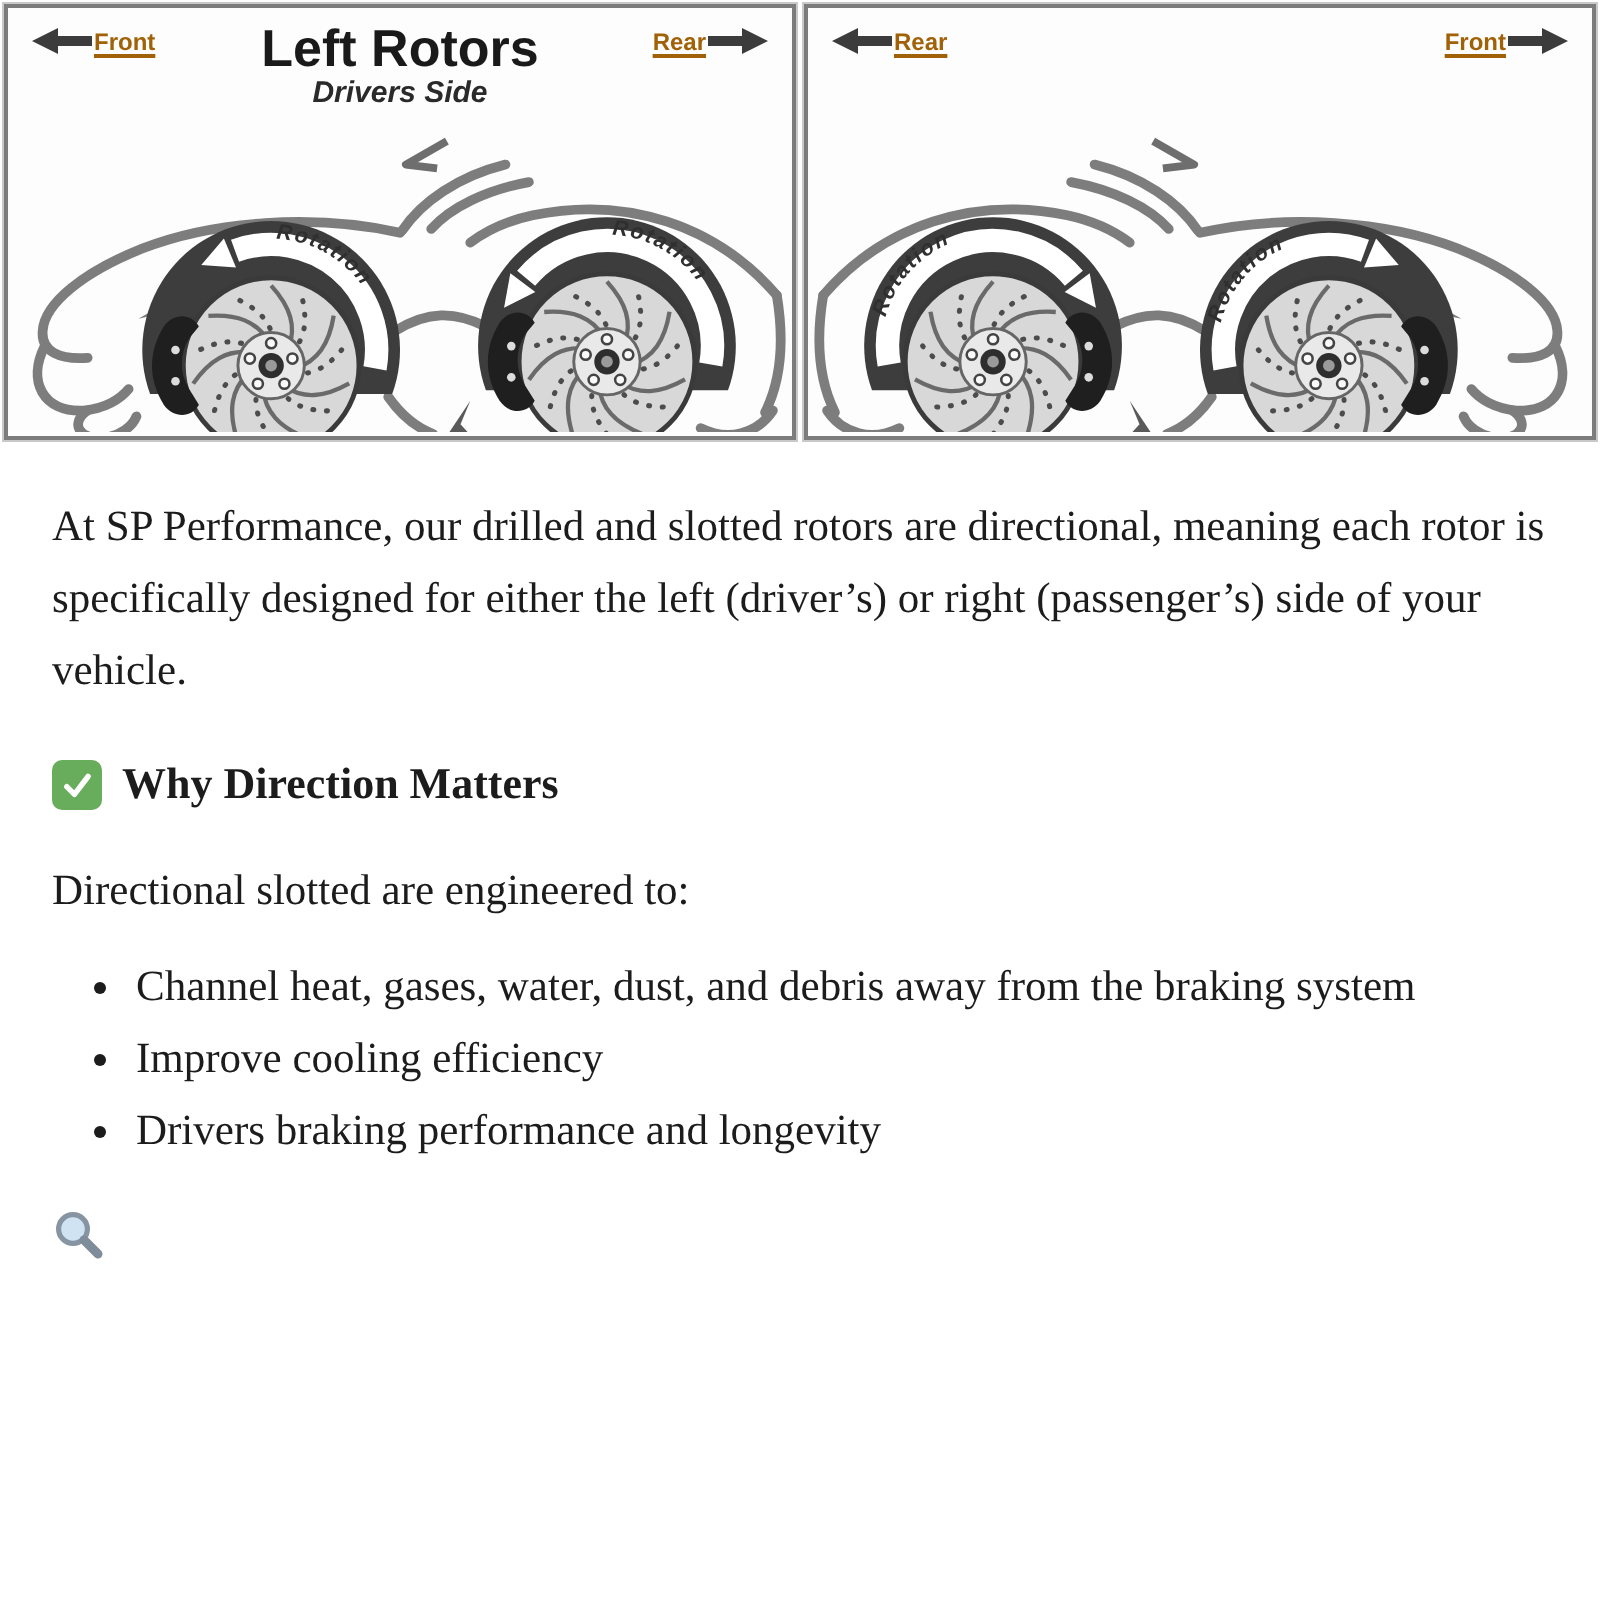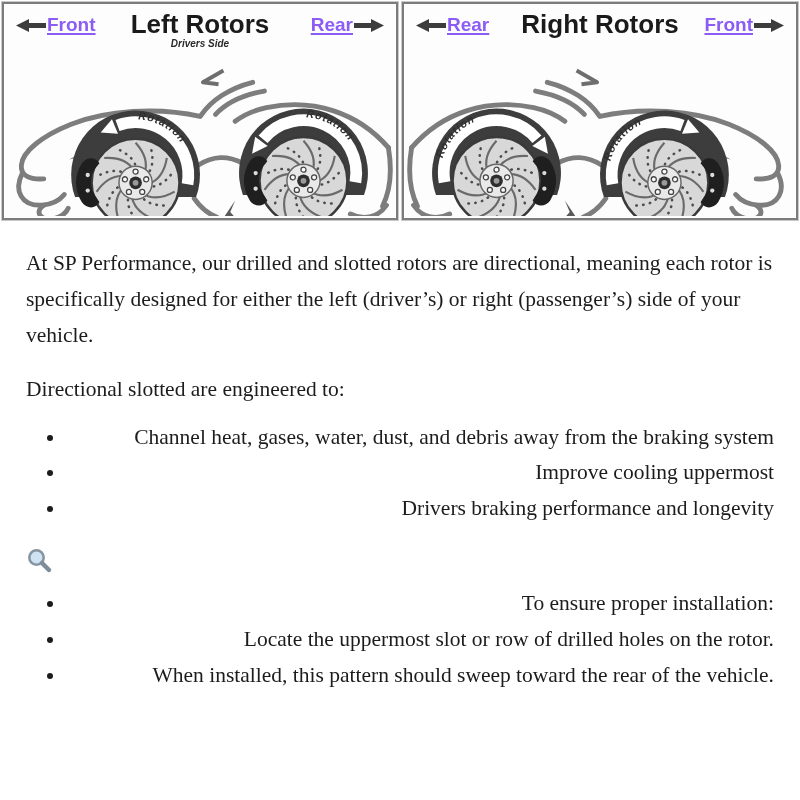--- a/index.html
+++ b/index.html
@@ -3,38 +3,38 @@
 <meta charset="utf-8">
 <style>
   * { margin:0; padding:0; box-sizing:border-box; }
   html,body { width:800px; background:#ffffff; font-family:"Liberation Serif", serif; color:#1c1c1c; }
   .page { width:800px; height:800px; overflow:hidden; background:#fff; }
 
   
   .diagram { display:flex; gap:4px; padding:2px 2px 0 2px; }
   .panel { flex:1; border:2px solid #7c7c7c; box-shadow:0 0 0 1px #c9c9c9; background:#fdfdfd; height:218px; position:relative; overflow:hidden; }
   .panel-header { position:relative; height:52px; padding-top:7px; }
-  .dir { position:absolute; top:10px; display:flex; align-items:center; gap:1px; font-family:"Liberation Sans",sans-serif; font-weight:bold; font-size:19px; color:#8b5cf6; }
+  .dir { position:absolute; top:10px; display:flex; align-items:flex-start; gap:1px; font-family:"Liberation Sans",sans-serif; font-weight:bold; font-size:12px; color:#a16207; }
   .dir-left { left:12px; }
   .dir-right { right:12px; }
   .dir .lbl { text-decoration:underline; text-decoration-thickness:2px; text-underline-offset:2px; }
   .title-block { text-align:center; }
   .panel-title { font-family:"Liberation Sans",sans-serif; font-weight:bold; font-size:26px; color:#1a1a1a; line-height:1.05; }
-  .panel-sub { font-family:"Liberation Sans",sans-serif; font-weight:bold; font-style:italic; font-size:10px; color:#2a2a2a; }
+  .panel-sub { font-family:"Liberation Sans",sans-serif; font-weight:bold; font-style:italic; font-size:15px; color:#2a2a2a; }
   .car-area { position:absolute; left:0; right:0; bottom:2px; height:164px; }
   .car-area svg { width:100%; height:100%; display:block; }
 
   
   .article { padding:10px 26px 0 26px; font-size:21.5px; line-height:1.67; }
   .intro { margin-top:16px; }
   .sec-head { display:flex; align-items:center; gap:10px; margin-top:20px; font-size:22px; }
   .sec-head.bold { font-weight:bold; }
   .check-badge { width:25px; height:25px; border-radius:5px; background:#67ad5b; display:inline-flex; align-items:center; justify-content:center; flex:0 0 auto; }
   .lead { margin-top:18px; }
-  ul { margin-top:12px; padding-left:40px;text-align:right; }
+  ul { margin-top:12px; padding-left:40px; }
   li { padding-left:2px; }
   .mag-icon { flex:0 0 auto; }
 </style>
 </head>
 <body>
 
 <div class="page">
 
   <div class="diagram">
 
@@ -138,21 +138,20 @@
 
     <div class="panel">
       <div class="panel-header">
         <div class="dir dir-left">
           <svg width="30" height="13" viewBox="0 0 30 13">
               <path d="M0 6.5 L13 0 L13 4 L30 4 L30 9 L13 9 L13 13 Z" fill="#3c3c3c"></path>
             </svg>
           <span class="lbl">Rear</span>
         </div>
         <div class="title-block">
-          <div class="panel-title">Right Rotors</div>
         </div>
         <div class="dir dir-right">
           <span class="lbl">Front</span>
           <svg width="30" height="13" viewBox="0 0 30 13">
               <path d="M30 6.5 L17 0 L17 4 L0 4 L0 9 L17 9 L17 13 Z" fill="#3c3c3c"></path>
             </svg>
         </div>
       </div>
       <div class="car-area">
         <svg viewBox="0 0 392 168" preserveAspectRatio="xMidYMid meet">
@@ -171,36 +170,39 @@
           </text>
         </svg>
       </div>
     </div>
   </div>
 
   <div class="article">
 
     <p class="intro">At SP Performance, our drilled and slotted rotors are directional, meaning each rotor is specifically designed for either the left (driver’s) or right (passenger’s) side of your vehicle.</p>
 
+    <div class="sec-head bold">
+      <span class="check-badge">
+        <svg width="17" height="17" viewBox="0 0 20 20">
+            <path d="M4 11 L8.5 15.5 L16.5 5" stroke="#ffffff" stroke-width="3.2" fill="none" stroke-linecap="round" stroke-linejoin="round"></path>
+          </svg>
+      </span>
+      <span>Why Direction Matters</span>
+    </div>
 
     <p class="lead">Directional slotted are engineered to:</p>
 
     <ul>
       <li>Channel heat, gases, water, dust, and debris away from the braking system</li>
-      <li>Improve cooling uppermost</li>
+      <li>Improve cooling efficiency</li>
       <li>Drivers braking performance and longevity</li>
     </ul>
 
     <div class="sec-head">
       <svg class="mag-icon" width="27" height="27" viewBox="0 0 27 27">
         <circle cx="10.5" cy="10.5" r="7.2" fill="#cfe3f3" stroke="#8795a3" stroke-width="2.6"></circle>
         <line x1="16" y1="16" x2="23" y2="23" stroke="#7f8c99" stroke-width="4.5" stroke-linecap="round"></line>
       </svg>
     </div>
 
-    <ul>
-      <li>To ensure proper installation:</li>
-      <li>Locate the uppermost slot or row of drilled holes on the rotor.</li>
-      <li>When installed, this pattern should sweep toward the rear of the vehicle.</li>
-    </ul>
 
   </div>
 </div>
 
 </body></html>

